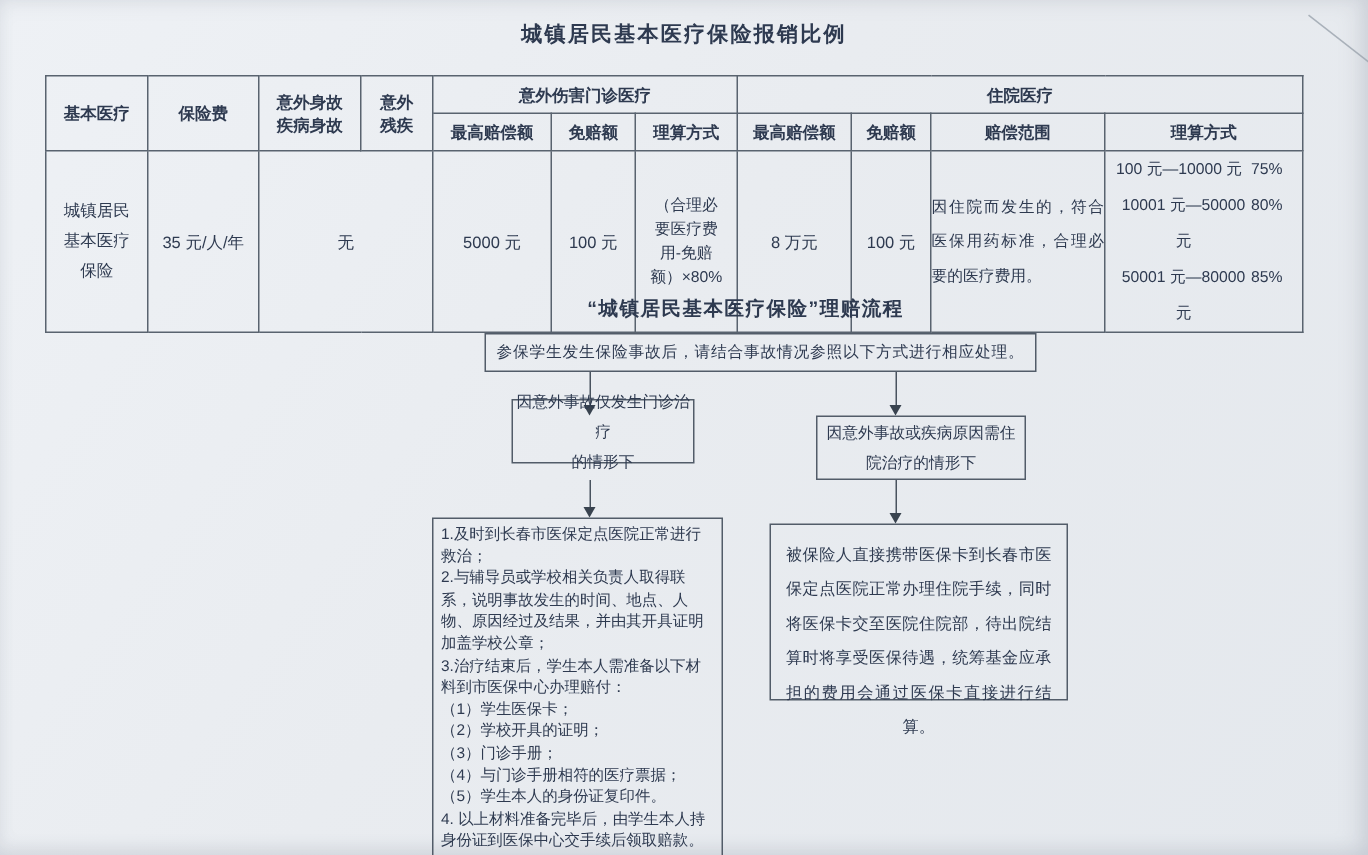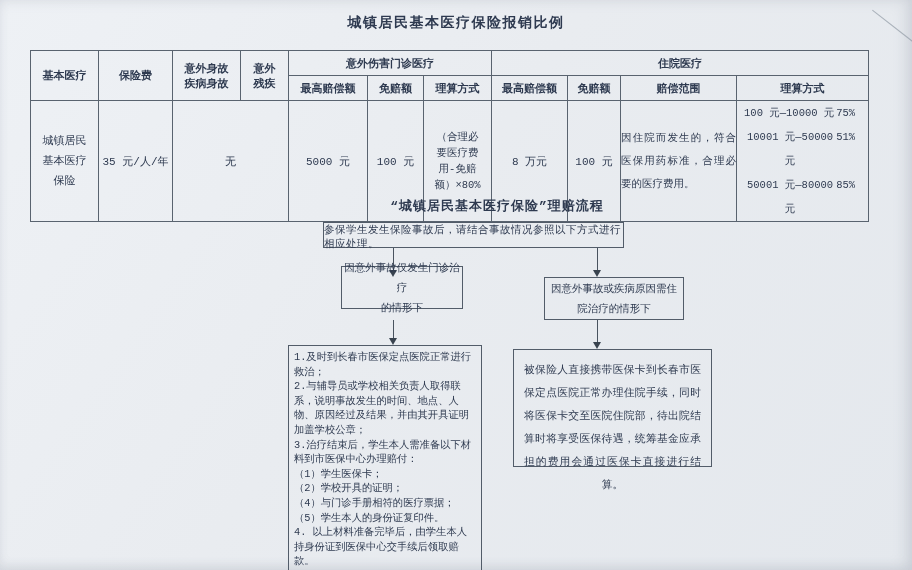--- a/index.html
+++ b/index.html
@@ -1,19 +1,19 @@
 <!DOCTYPE html>
 <html><head>
 <meta charset="utf-8">
 <style>
   html,body { margin:0; padding:0; background:#d9dde2; }
   .page {
     position:relative; width:912px; height:570px; overflow:hidden;
     background: linear-gradient(125deg, #eef1f5 0%, #e9ecf0 45%, #e4e8ed 100%);
-    font-family:Liberation Mono, monospace;
+    font-family:Liberation Sans, sans-serif;
     color:#2e3a50;
     box-shadow: inset -6px 0 14px rgba(120,130,145,0.18), inset 0 -4px 10px rgba(120,130,145,0.10);
   }
   .doc-title {
     position:absolute; top:14px; left:0; width:912px;
     text-align:center; font-size:14px; font-weight:bold; letter-spacing:1.5px;
   }
   .policy-table {
     position:absolute; left:30px; top:50px;
     border-collapse:collapse; table-layout:fixed; width:838px;
@@ -33,22 +33,22 @@
   .tier { display:flex; justify-content:space-between; line-height:24px; padding:0 13px 0 7px; font-size:10.5px; }
 
   .flow-title {
     position:absolute; top:197px; left:85px; width:824px;
     text-align:center; font-size:13px; font-weight:bold; letter-spacing:1px;
   }
   .fbox {
     position:absolute; border:1px solid #525c69; background:transparent;
     font-size:10.5px; box-sizing:border-box;
   }
-  .start-box { left:323px; top:222px; width:301px; height:26px;
-    display:flex; justify-content:center; letter-spacing:0.5px; }
+  .start-box { left:323px; top:222px; width:368px; height:26px;
+    display:flex; align-items:center; justify-content:center; letter-spacing:0.5px; }
   .branch-box { display:flex; align-items:center; justify-content:center;
     text-align:center; line-height:20px; }
   .branch-left { left:325px; top:266px; width:122px; height:43px; }
   .branch-right { left:528px; top:277px; width:140px; height:43px; }
   .detail-left { left:288px; top:345px; width:194px; height:248px;
     padding:4px 5px; text-align:left; font-size:10.3px; line-height:14.6px; }
   .detail-right { left:513px; top:349px; width:199px; height:118px;
     padding:9px 10px; text-align:justify; text-align-last:center; line-height:23px; font-size:10.8px; }
   .vline { position:absolute; width:1px; background:#49535f; }
   .ahead { position:absolute; width:0; height:0;
@@ -119,21 +119,21 @@
         <td>8 万元</td>
         <td>100 元</td>
         <td class="cell-scope">因住院而发生的，符合医保用药标准，合理必要的医疗费用。</td>
         <td class="cell-tiers">
           <div class="tier">
             <span>100 元—10000 元</span>
             <span>75%</span>
           </div>
           <div class="tier">
             <span>10001 元—50000 元</span>
-            <span>51%</span>
+            <span>80%</span>
           </div>
           <div class="tier">
             <span>50001 元—80000 元</span>
             <span>85%</span>
           </div>
         </td>
       </tr>
     </tbody>
   </table>
 
@@ -157,20 +157,21 @@
   <div class="ahead" style="left:389px; top:338px;"></div>
   <div class="vline" style="left:597px; top:320px; height:23px;"></div>
   <div class="ahead" style="left:593px; top:342px;"></div>
 
   <div class="fbox detail-left">
     <div>1.及时到长春市医保定点医院正常进行救治；</div>
     <div>2.与辅导员或学校相关负责人取得联系，说明事故发生的时间、地点、人物、原因经过及结果，并由其开具证明加盖学校公章；</div>
     <div>3.治疗结束后，学生本人需准备以下材料到市医保中心办理赔付：</div>
     <div>（1）学生医保卡；</div>
     <div>（2）学校开具的证明；</div>
+    <div>（3）门诊手册；</div>
     <div>（4）与门诊手册相符的医疗票据；</div>
     <div>（5）学生本人的身份证复印件。</div>
     <div>4. 以上材料准备完毕后，由学生本人持身份证到医保中心交手续后领取赔款。</div>
   </div>
 
   <div class="fbox detail-right">被保险人直接携带医保卡到长春市医保定点医院正常办理住院手续，同时将医保卡交至医院住院部，待出院结算时将享受医保待遇，统筹基金应承担的费用会通过医保卡直接进行结算。</div>
 
 </div>
 
 </body></html>

